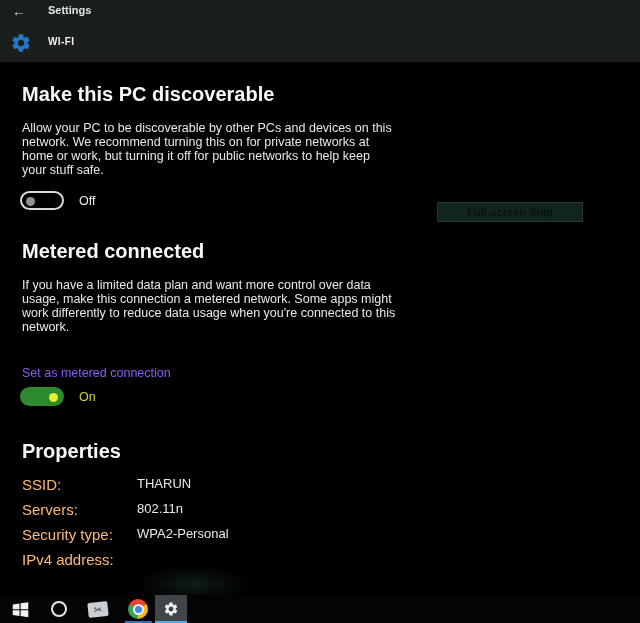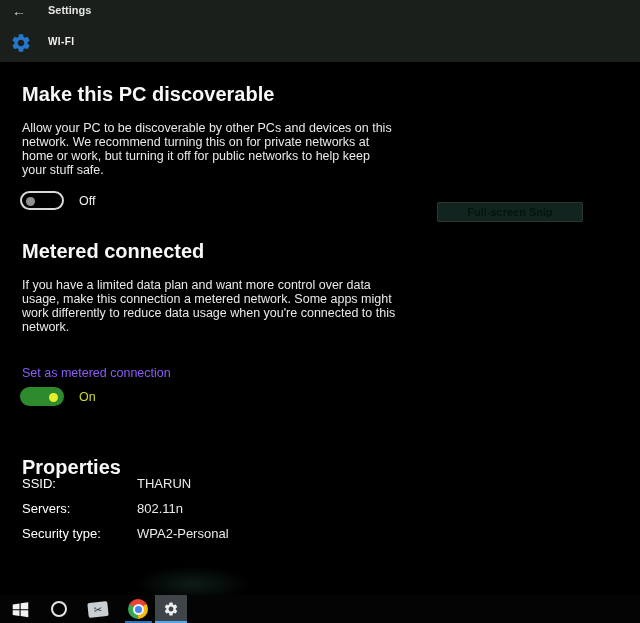--- a/index.html
+++ b/index.html
@@ -16,21 +16,21 @@
   .header { position:absolute; top:0; left:0; width:640px; height:62px; background:#1a1f1b; }
   .back-btn { position:absolute; left:12px; top:2px; font-size:14px; color:#cfd3cf; cursor:pointer; line-height:18px; background:none; border:none; }
   .titlebar-title { position:absolute; left:48px; top:4px; font-size:11px; font-weight:700; color:#e3e6e3; }
   .app-gear { position:absolute; left:10px; top:32px; width:22px; height:22px; }
   .page-title { position:absolute; left:48px; top:36px; font-size:10px; font-weight:700; letter-spacing:.4px; color:#f2f2f2; }
 
   
   .h1 { position:absolute; left:22px; font-size:20px; font-weight:700; color:#f7f7f7; }
   #h-disc { top:83px; }
   #h-metered { top:240px; }
-  #h-props { top:456px; }
+  #h-props { top:440px; }
   .desc { position:absolute; left:22px; width:374px; font-size:12.5px; line-height:14px; color:#e9e9e9; }
   #p-disc { top:121px; }
   #p-metered { top:278px; }
 
   
   .toggle-row { position:absolute; left:20px; display:flex; align-items:center; gap:15px; }
   #row-disc { top:191px; }
   #row-metered { top:387px; }
   .toggle { position:relative; width:44px; height:19px; border-radius:10px; cursor:pointer; }
   .toggle.off { border:2px solid #d9d9d9; background:transparent; }
@@ -45,21 +45,21 @@
   .snip-btn {
     position:absolute; left:437px; top:202px; width:146px; height:20px;
     background:#122420; border:1px solid #27392f; border-radius:1px;
     display:flex; align-items:center; justify-content:center;
     font-size:11px; font-weight:700; color:#05140d; cursor:pointer;
   }
 
   
   .props { position:absolute; left:22px; top:476px; }
   .prop-row { display:flex; height:25px; align-items:flex-start; }
-  .prop-label { width:115px; font-size:13px; color:#ffffff; }
+  .prop-label { width:115px; font-size:15px; color:#fdba74; }
   .prop-value { font-size:13px; color:#eaeaea; }
 
   .smudge { position:absolute; left:135px; top:566px; width:115px; height:36px;
     background:radial-gradient(closest-side, rgba(46,92,72,.30), rgba(0,0,0,0)); pointer-events:none; }
 
   
   .taskbar { position:absolute; bottom:0; left:0; width:640px; height:28px; background:#040404; }
   .tb-btn { position:absolute; top:0; height:28px; display:flex; align-items:center; justify-content:center; cursor:pointer; background:none; border:none; }
   #tb-start { left:6px; width:28px; }
   #tb-cortana { left:45px; width:28px; }
@@ -117,20 +117,24 @@
     <div class="prop-value">THARUN</div>
   </div>
   <div class="prop-row">
     <div class="prop-label">Servers:</div>
     <div class="prop-value">802.11n</div>
   </div>
   <div class="prop-row">
     <div class="prop-label">Security type:</div>
     <div class="prop-value">WPA2-Personal</div>
   </div>
+  <div class="prop-row">
+    <div class="prop-label">IPv4 address:</div>
+    <div class="prop-value"></div>
+  </div>
 </div>
 
 <div class="smudge"></div>
 
 <div class="taskbar">
   <button class="tb-btn" id="tb-start">
     <svg width="17" height="17" viewBox="0 0 24 24">
       <path fill="#f2f2f2" d="M1 4.8 10.6 3.4v8.1H1zM12.2 3.2 23 1.7v9.8H12.2zM1 13.1h9.6v8.1L1 19.9zM12.2 13.1H23v9.7l-10.8-1.6z"></path>
     </svg>
   </button>

